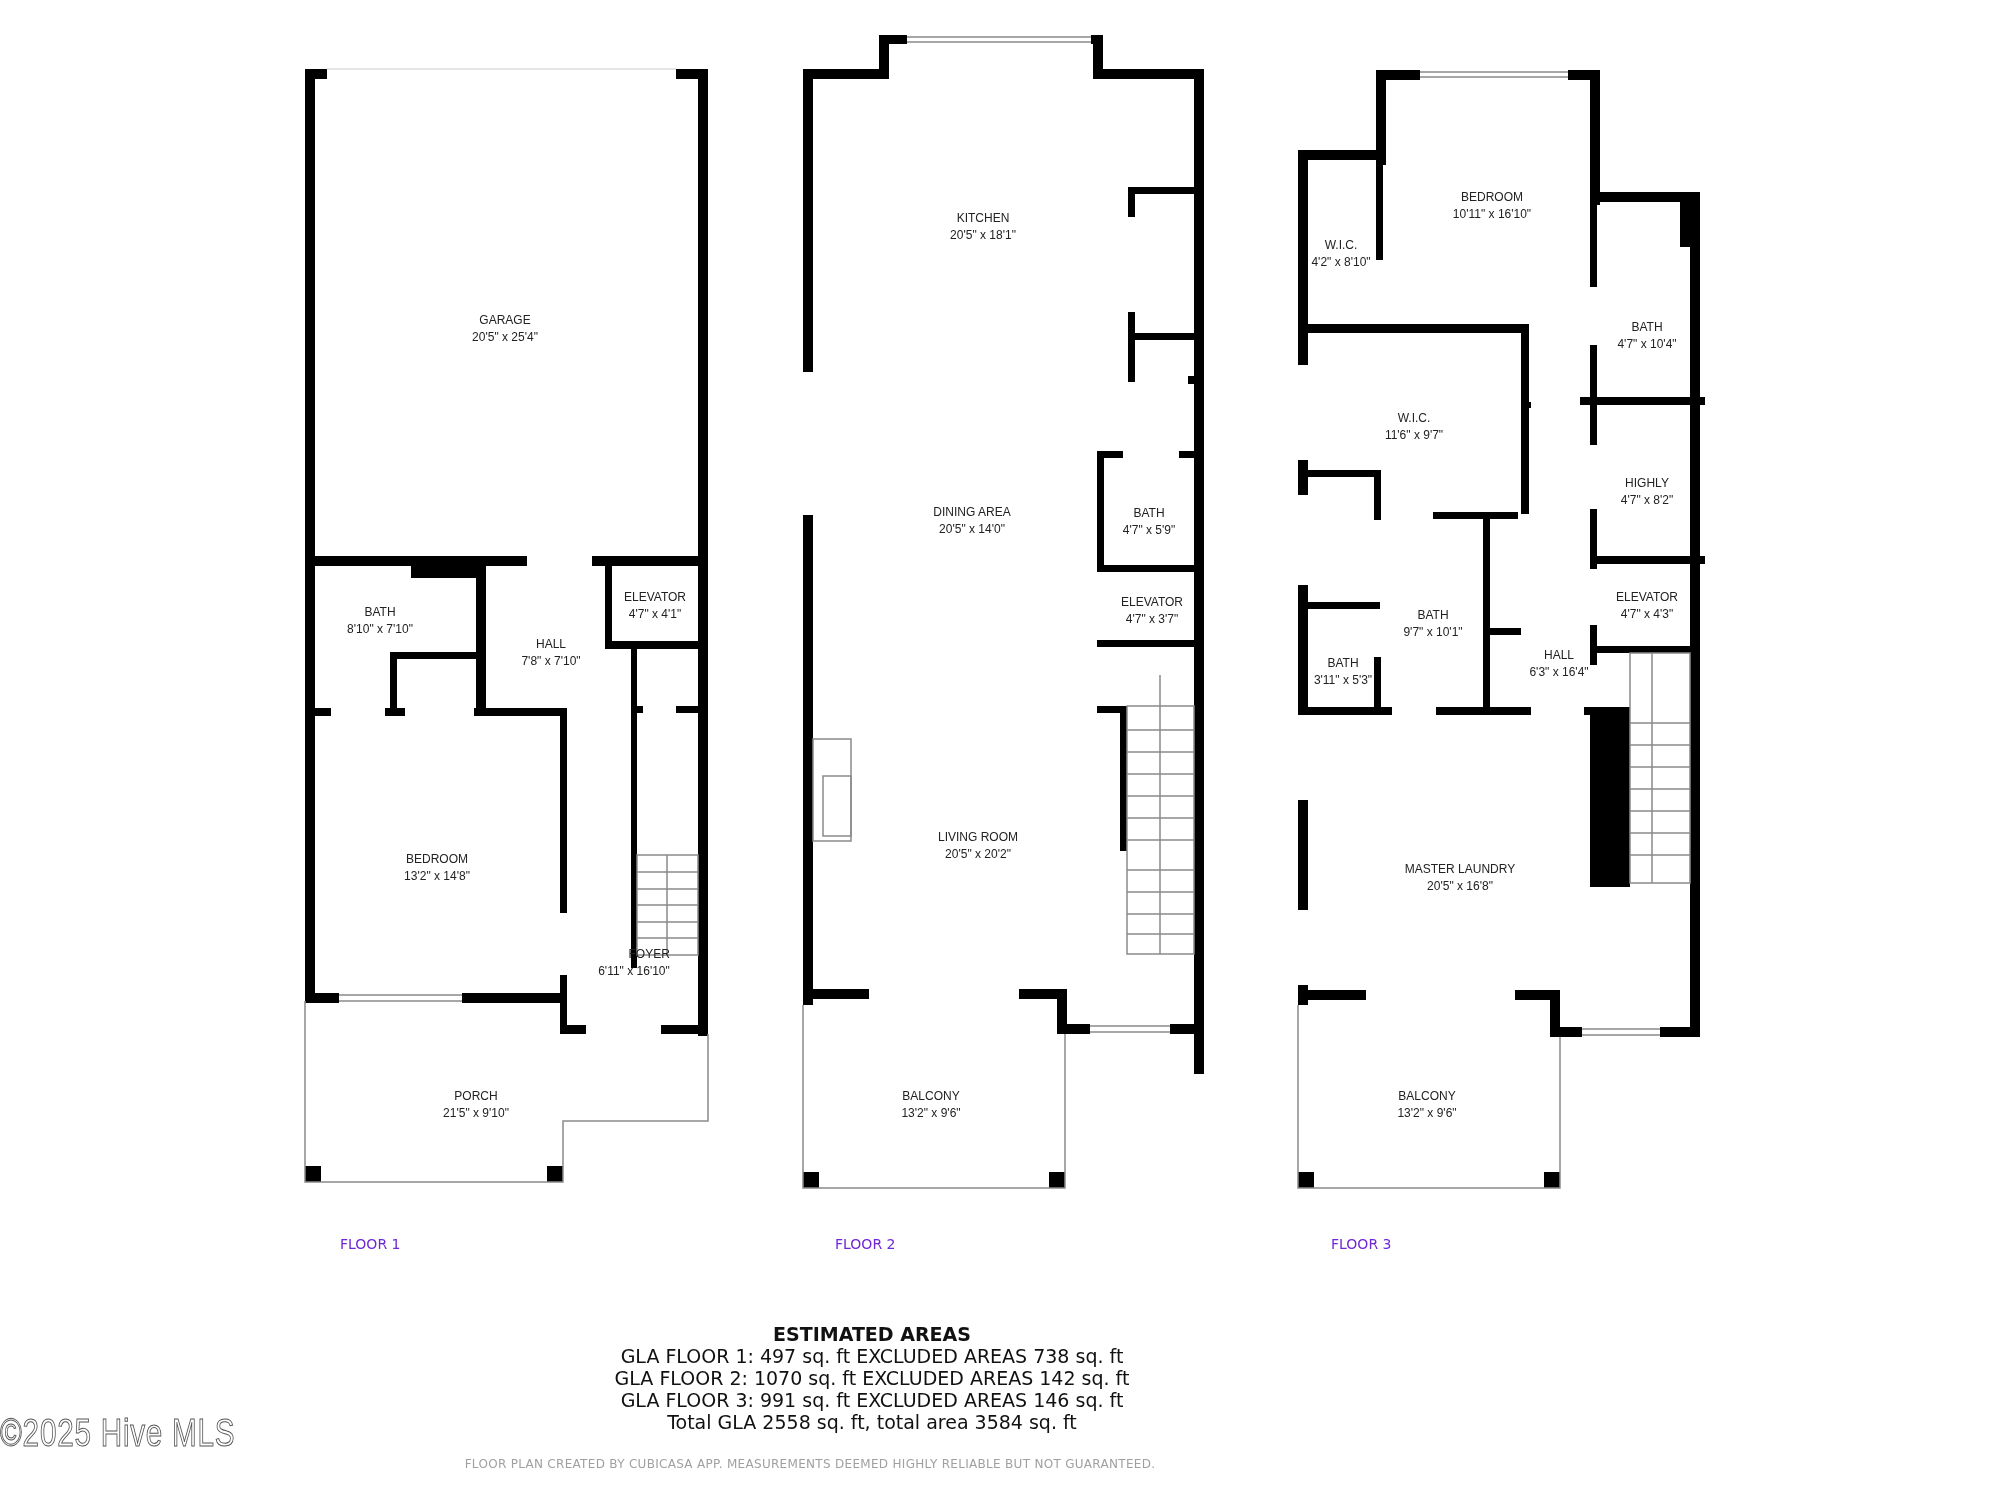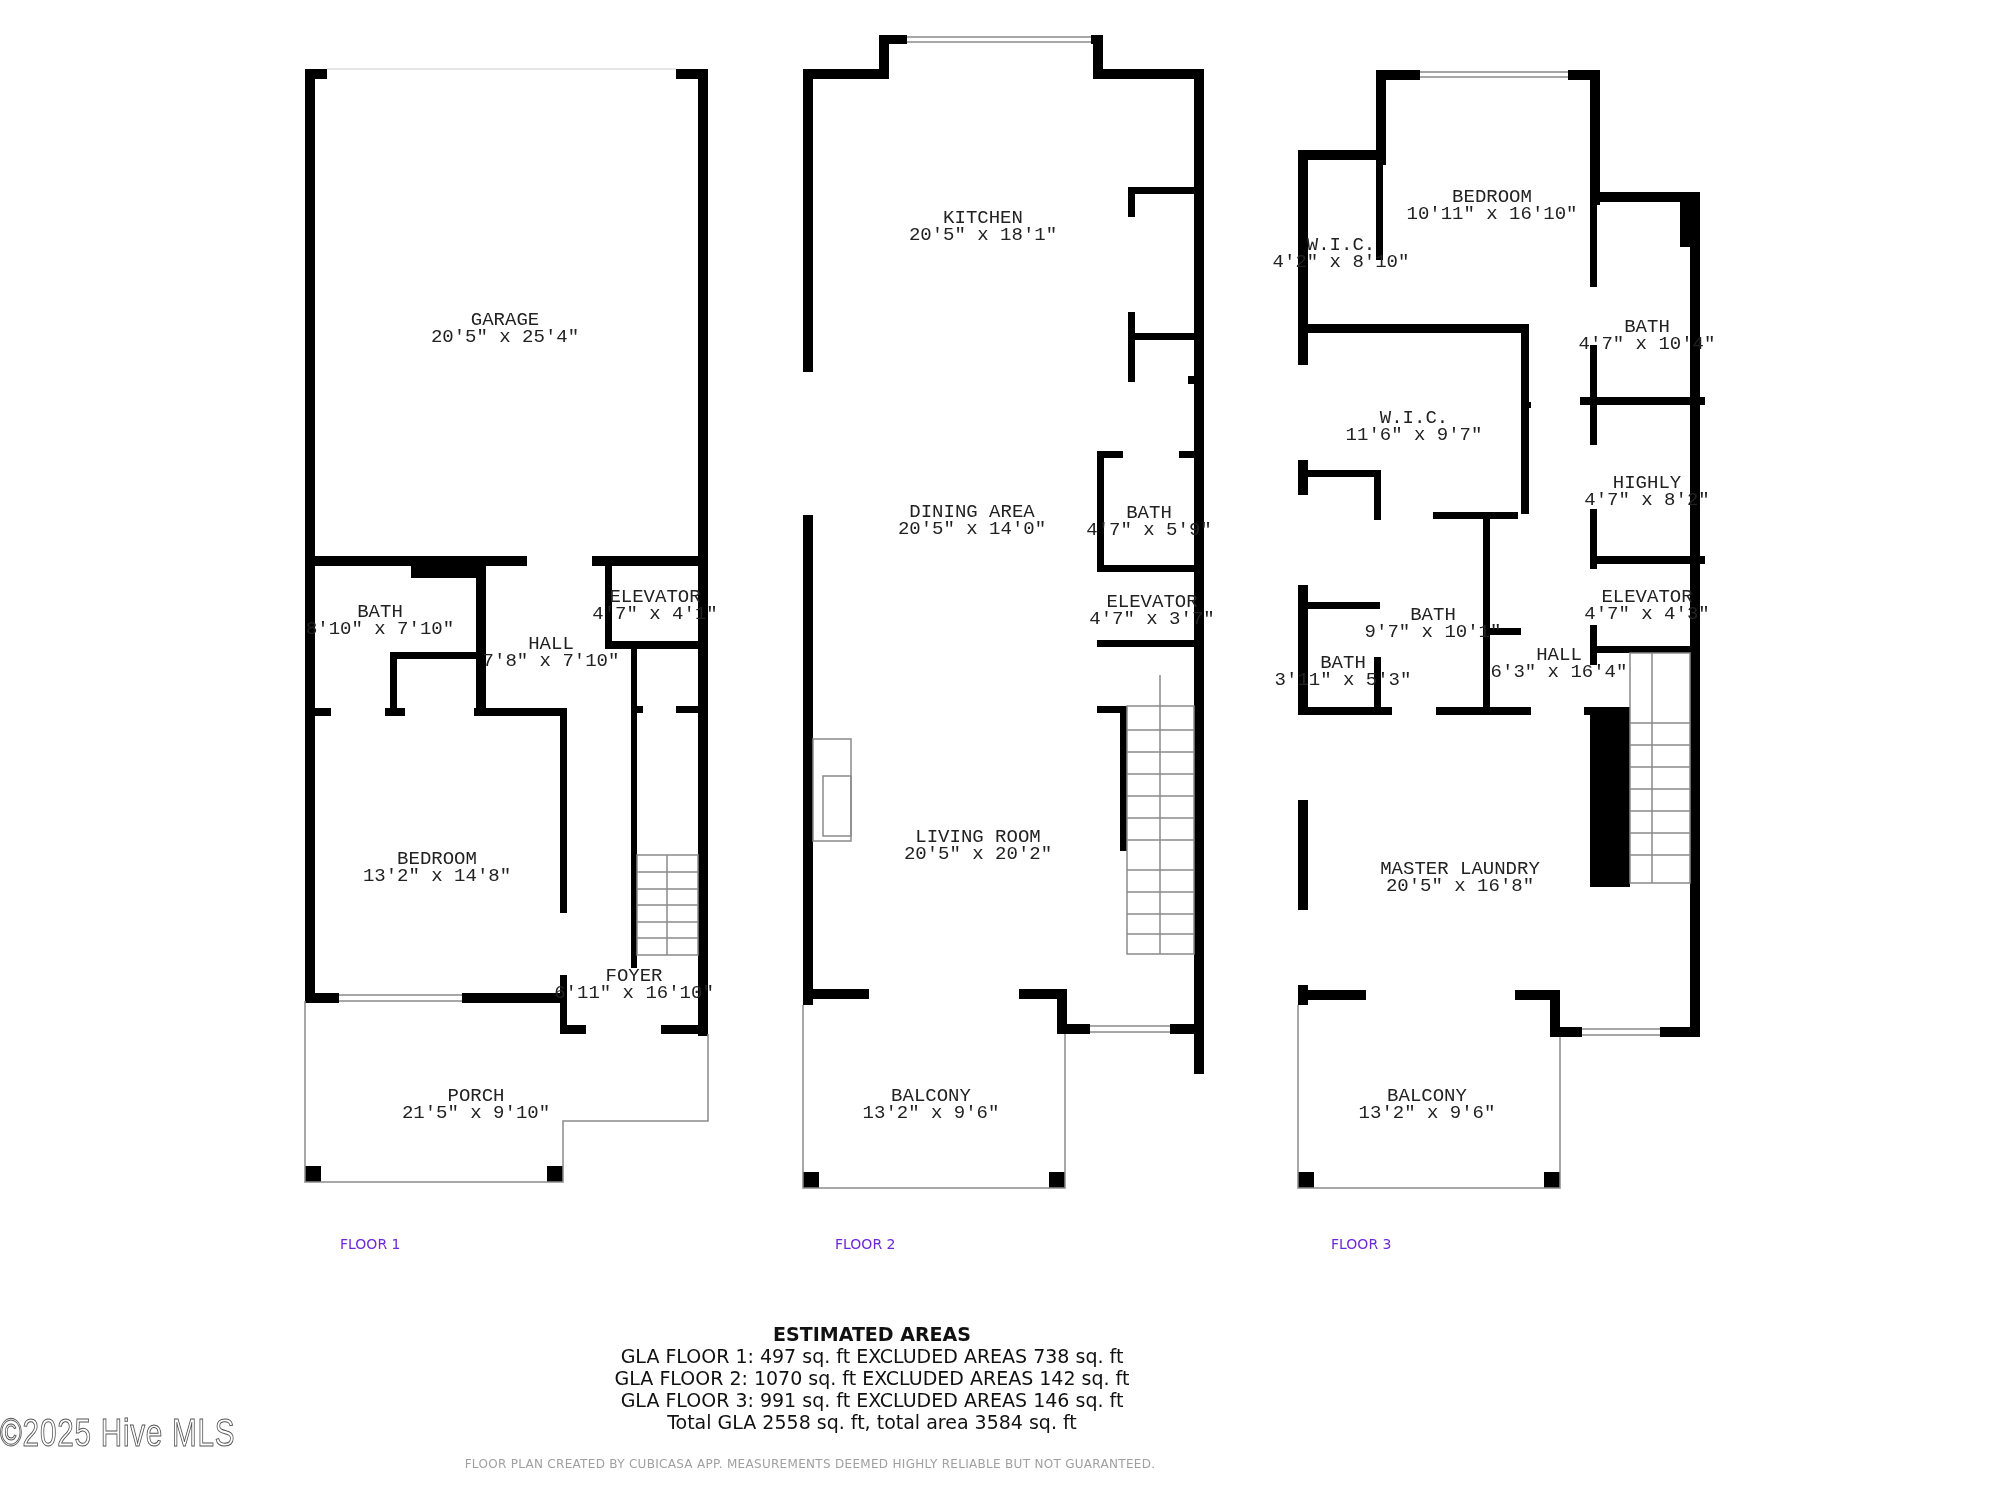--- a/index.html
+++ b/index.html
@@ -1,18 +1,18 @@
 <!DOCTYPE html>
 <html><head>
 <meta charset="utf-8">
 <style>
   html, body { margin: 0; padding: 0; background: #ffffff; }
   body { width: 2000px; height: 1500px; position: relative; overflow: hidden; font-family: "Liberation Sans", sans-serif; color: #1a1a1a; }
   svg.plan { position: absolute; left: 0; top: 0; }
-  .room { position: absolute; text-align: center; font-family: Liberation Mono, monospace; font-size: 19px; line-height: 17px; color: #222; transform: translate(-50%, -50%); white-space: nowrap; }
+  .room { position: absolute; text-align: center; font-family: Liberation Sans, sans-serif; font-size: 12px; line-height: 17px; color: #222; transform: translate(-50%, -50%); white-space: nowrap; }
   .room .name, .room .dims { display: block; }
   .floor-label { position: absolute; font-family: "DejaVu Sans", sans-serif; font-size: 14px; color: #6d28d9; margin-left: 34px; }
   .areas { position: absolute; left: 0; width: 1744px; top: 1323px; text-align: center; font-family: "DejaVu Sans", sans-serif; font-size: 19px; line-height: 22px; color: #111; }
   .areas .title { font-weight: bold; display: block; }
   .areas .line { display: block; }
   .disclaimer { position: absolute; left: 0; width: 1620px; top: 1457px; text-align: center; font-family: "DejaVu Sans", sans-serif; font-size: 12px; color: #a0a0a0; letter-spacing: 0.3px; }
   .watermark { position: absolute; left: 0; top: 1412px; font-family: "Liberation Sans", sans-serif; font-size: 38px; color: transparent; -webkit-text-stroke: 1px #555; letter-spacing: 1px; font-weight: 300; transform: scaleX(0.78); transform-origin: left center; }
 </style>
 </head>
 <body>
@@ -206,21 +206,21 @@
     <span class="dims">7'8" x 7'10"</span>
   </div>
 <div class="room" style="left:655px; top:606px;">
     <span class="name">ELEVATOR</span>
     <span class="dims">4'7" x 4'1"</span>
   </div>
 <div class="room" style="left:437px; top:868px;">
     <span class="name">BEDROOM</span>
     <span class="dims">13'2" x 14'8"</span>
   </div>
-<div class="room" style="left:634px; top:985px;">
+<div class="room" style="left:634px; top:963px;text-align:right;">
     <span class="name">FOYER</span>
     <span class="dims">6'11" x 16'10"</span>
   </div>
 <div class="room" style="left:476px; top:1105px;">
     <span class="name">PORCH</span>
     <span class="dims">21'5" x 9'10"</span>
   </div>
 <div class="floor-label" style="left:306px; top:1236px;">FLOOR 1</div>
 
 <div class="room" style="left:983px; top:227px;">

